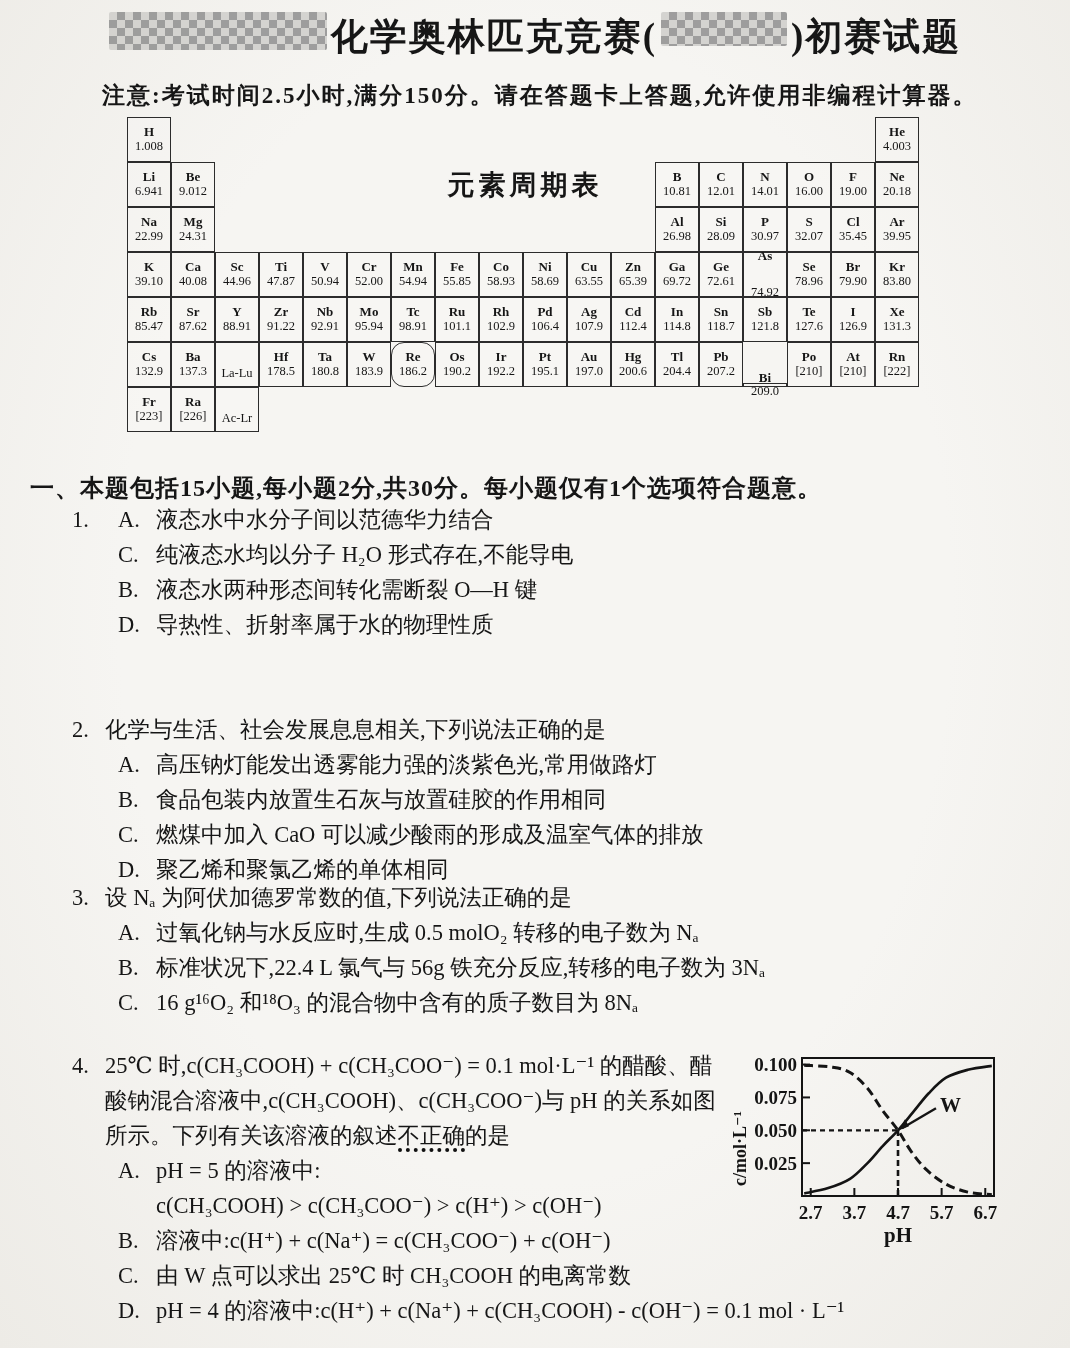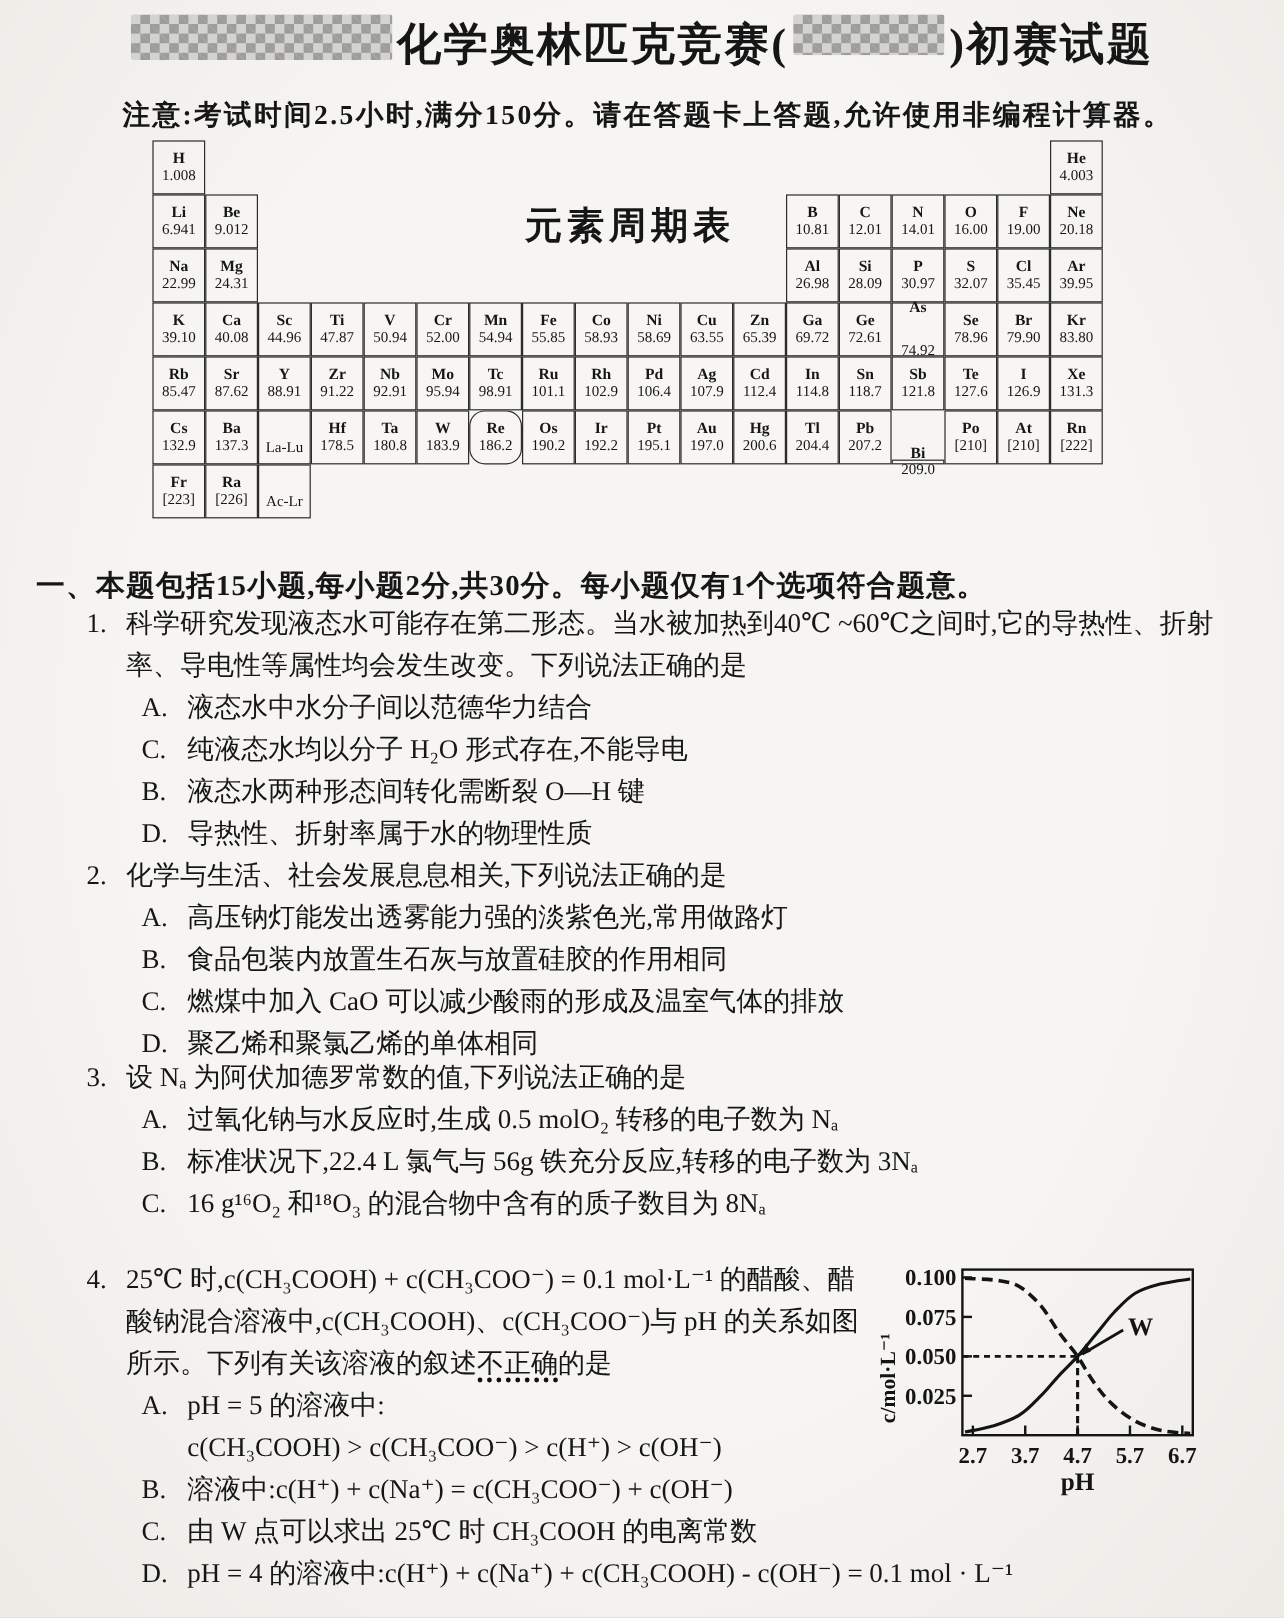--- a/index.html
+++ b/index.html
@@ -23,21 +23,21 @@
 
   
   .ptable{position:absolute;left:127px;top:117px;display:grid;
           grid-template-columns:repeat(18,44px);grid-template-rows:repeat(7,45px);}
   .pcell{border:1.4px solid #2c2c2c;box-sizing:border-box;display:flex;flex-direction:column;
          align-items:center;justify-content:center;line-height:1.1;background:rgba(255,255,255,.12);}
   .pcell .sym{font-weight:700;font-size:13px;}
   .pcell .mass{font-size:12.5px;}
   .pcell.range{font-size:11px;justify-content:flex-end;padding-bottom:5px;}
   .ptable-title{position:absolute;left:268px;top:50px;width:260px;text-align:center;
-                font-size:31px;font-weight:700;letter-spacing:4px;white-space:nowrap;}
+                font-size:27px;font-weight:700;letter-spacing:4px;white-space:nowrap;}
 
   
   .section-heading{position:absolute;left:30px;top:472px;font-size:24px;font-weight:700;letter-spacing:1px;white-space:nowrap;}
   .question{position:absolute;left:60px;width:962px;font-size:22.5px;line-height:35px;}
   .qnum{position:absolute;left:12px;top:0;}
   .qstem{display:block;padding-left:45px;}
   .emph{border-bottom:4px dotted #111;padding-bottom:0px;}
   .opt{padding-left:58px;}
   .opt-label{display:inline-block;min-width:38px;}
   .opt-cont{padding-left:96px;}
@@ -360,21 +360,21 @@
       </div>
       <div class="pcell range" data-interactable="false" style="grid-area: 7 / 3;">
         <span class="mass" data-interactable="false">Ac-Lr</span>
       </div>
     </div>
 
   <div class="section-heading" data-interactable="false">一、本题包括15小题,每小题2分,共30分。每小题仅有1个选项符合题意。</div>
 
   <div id="questions" data-interactable="false">
       <div class="question" data-interactable="false" style="top: 502px;">
-        <div class="qstem" data-interactable="false"><span class="qnum" data-interactable="false">1.</span><span data-interactable="false">科学研究发现液态水可能存在第二形态。当水被加热到40℃ ~60℃之间时,它的导热性、折射率、导电性等属性均会发生改变。下列说法正确的是</span></div>
+        <div class="qstem" data-interactable="false"><span class="qnum" data-interactable="false">1.</span></div>
         <div class="opt" data-interactable="false"><span class="opt-label" data-interactable="false">A.</span><span data-interactable="false">液态水中水分子间以范德华力结合</span></div>
         <div class="opt" data-interactable="false"><span class="opt-label" data-interactable="false">C.</span><span data-interactable="false">纯液态水均以分子 H₂O 形式存在,不能导电</span></div>
         <div class="opt" data-interactable="false"><span class="opt-label" data-interactable="false">B.</span><span data-interactable="false">液态水两种形态间转化需断裂 O—H 键</span></div>
         <div class="opt" data-interactable="false"><span class="opt-label" data-interactable="false">D.</span><span data-interactable="false">导热性、折射率属于水的物理性质</span></div>
       </div>
       <div class="question" data-interactable="false" style="top: 712px;">
         <div class="qstem" data-interactable="false"><span class="qnum" data-interactable="false">2.</span><span data-interactable="false">化学与生活、社会发展息息相关,下列说法正确的是</span></div>
         <div class="opt" data-interactable="false"><span class="opt-label" data-interactable="false">A.</span><span data-interactable="false">高压钠灯能发出透雾能力强的淡紫色光,常用做路灯</span></div>
         <div class="opt" data-interactable="false"><span class="opt-label" data-interactable="false">B.</span><span data-interactable="false">食品包装内放置生石灰与放置硅胶的作用相同</span></div>
         <div class="opt" data-interactable="false"><span class="opt-label" data-interactable="false">C.</span><span data-interactable="false">燃煤中加入 CaO 可以减少酸雨的形成及温室气体的排放</span></div>

